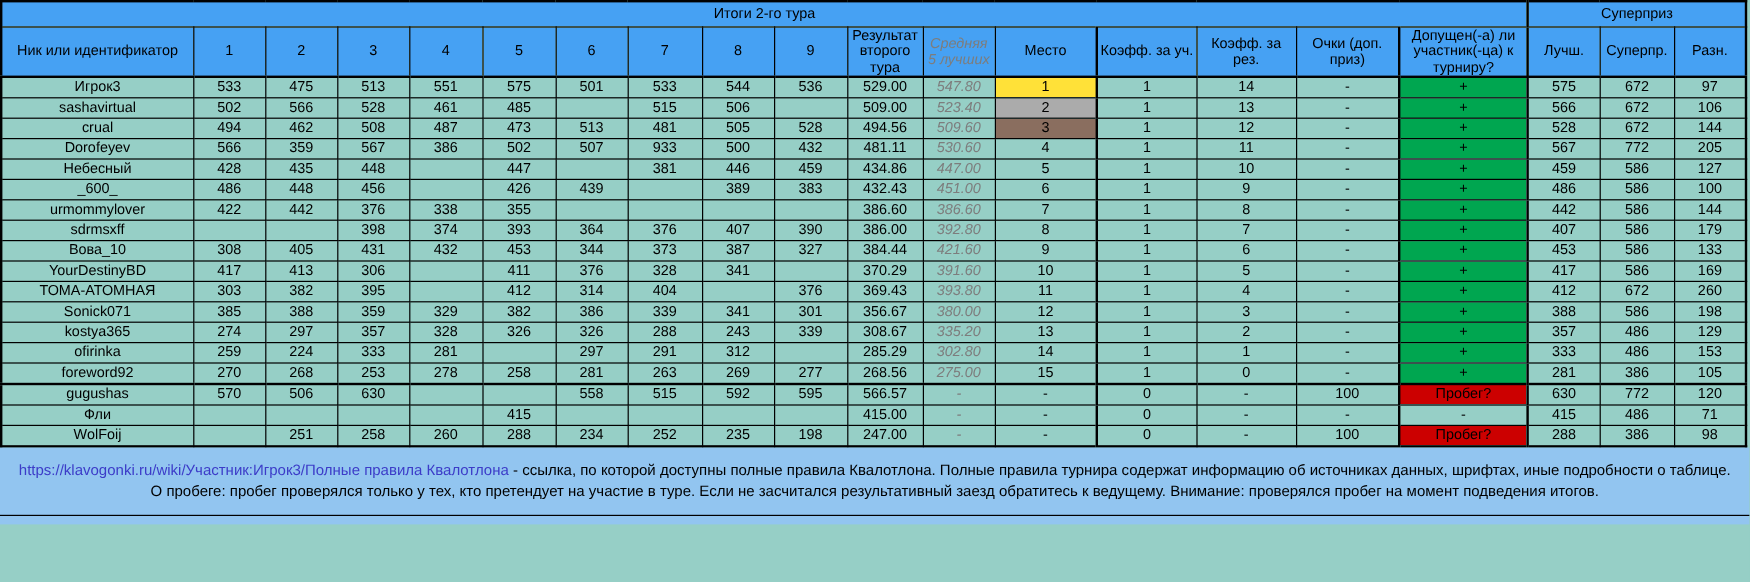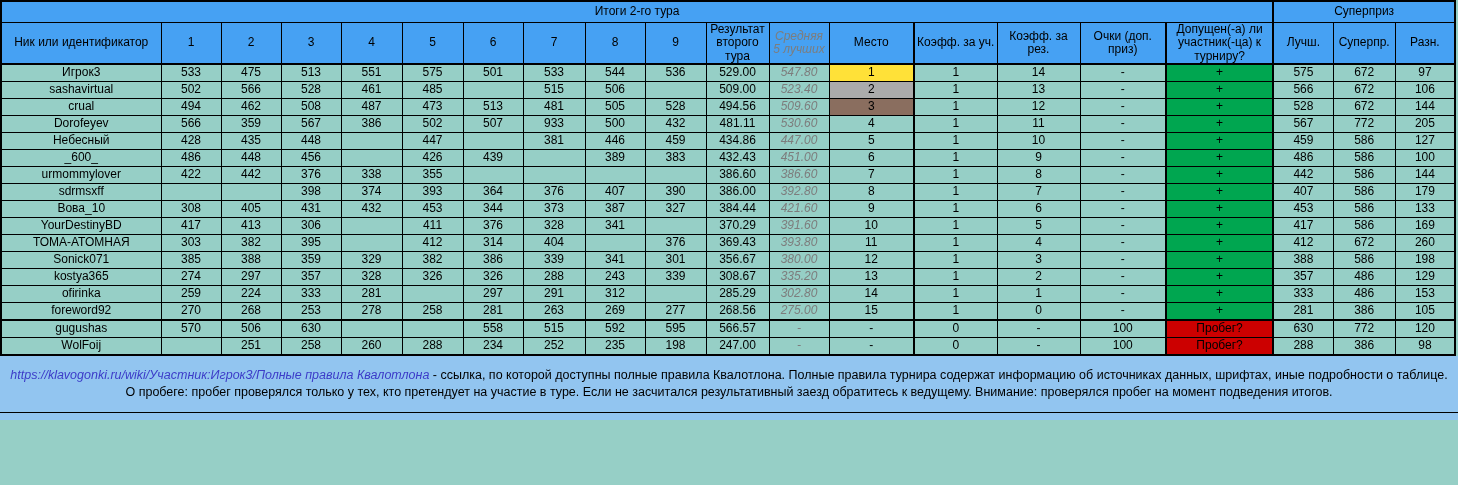--- a/index.html
+++ b/index.html
@@ -30,21 +30,21 @@
   .red{background:var(--red) !important;}
   .b2l{border-left:2px solid var(--grid);}
   .b2r{border-right:2px solid var(--grid);}
   tr.group-sep td{border-top:2px solid var(--grid);margin-left:16px;}
   .footer{
     box-sizing:border-box;height:57px;background:var(--footer-bg);
     border-bottom:1px solid var(--grid);
     display:flex;align-items:center;justify-content:center;
     padding:0 10px;text-align:center;font-size:12.5px;line-height:1.4;
   }
-  .footer .link{color:var(--link);cursor:pointer;font-style:italic;}
+  .footer .link{color:var(--link);cursor:pointer;}
   .footer-strip{height:7px;background:var(--footer-bg);}
 </style>
 </head>
 <body>
 
 <div>
   <table>
     <colgroup>
       <col style="width:160px">
         <col style="width:60px">
@@ -442,20 +442,42 @@
           <td>-</td>
           <td class="b2l">0</td>
           <td>-</td>
           <td>100</td>
           <td class="b2l b2r red">Пробег?</td>
           <td>630</td>
           <td>772</td>
           <td>120</td>
         </tr>
         <tr>
+          <td>Фли</td>
+          <td></td>
+          <td></td>
+          <td></td>
+          <td></td>
+          <td>415</td>
+          <td></td>
+          <td></td>
+          <td></td>
+          <td></td>
+          <td>415.00</td>
+          <td class="gray">-</td>
+          <td>-</td>
+          <td class="b2l">0</td>
+          <td>-</td>
+          <td>-</td>
+          <td class="b2l b2r">-</td>
+          <td>415</td>
+          <td>486</td>
+          <td>71</td>
+        </tr>
+        <tr>
           <td>WolFoij</td>
           <td></td>
           <td>251</td>
           <td>258</td>
           <td>260</td>
           <td>288</td>
           <td>234</td>
           <td>252</td>
           <td>235</td>
           <td>198</td>

